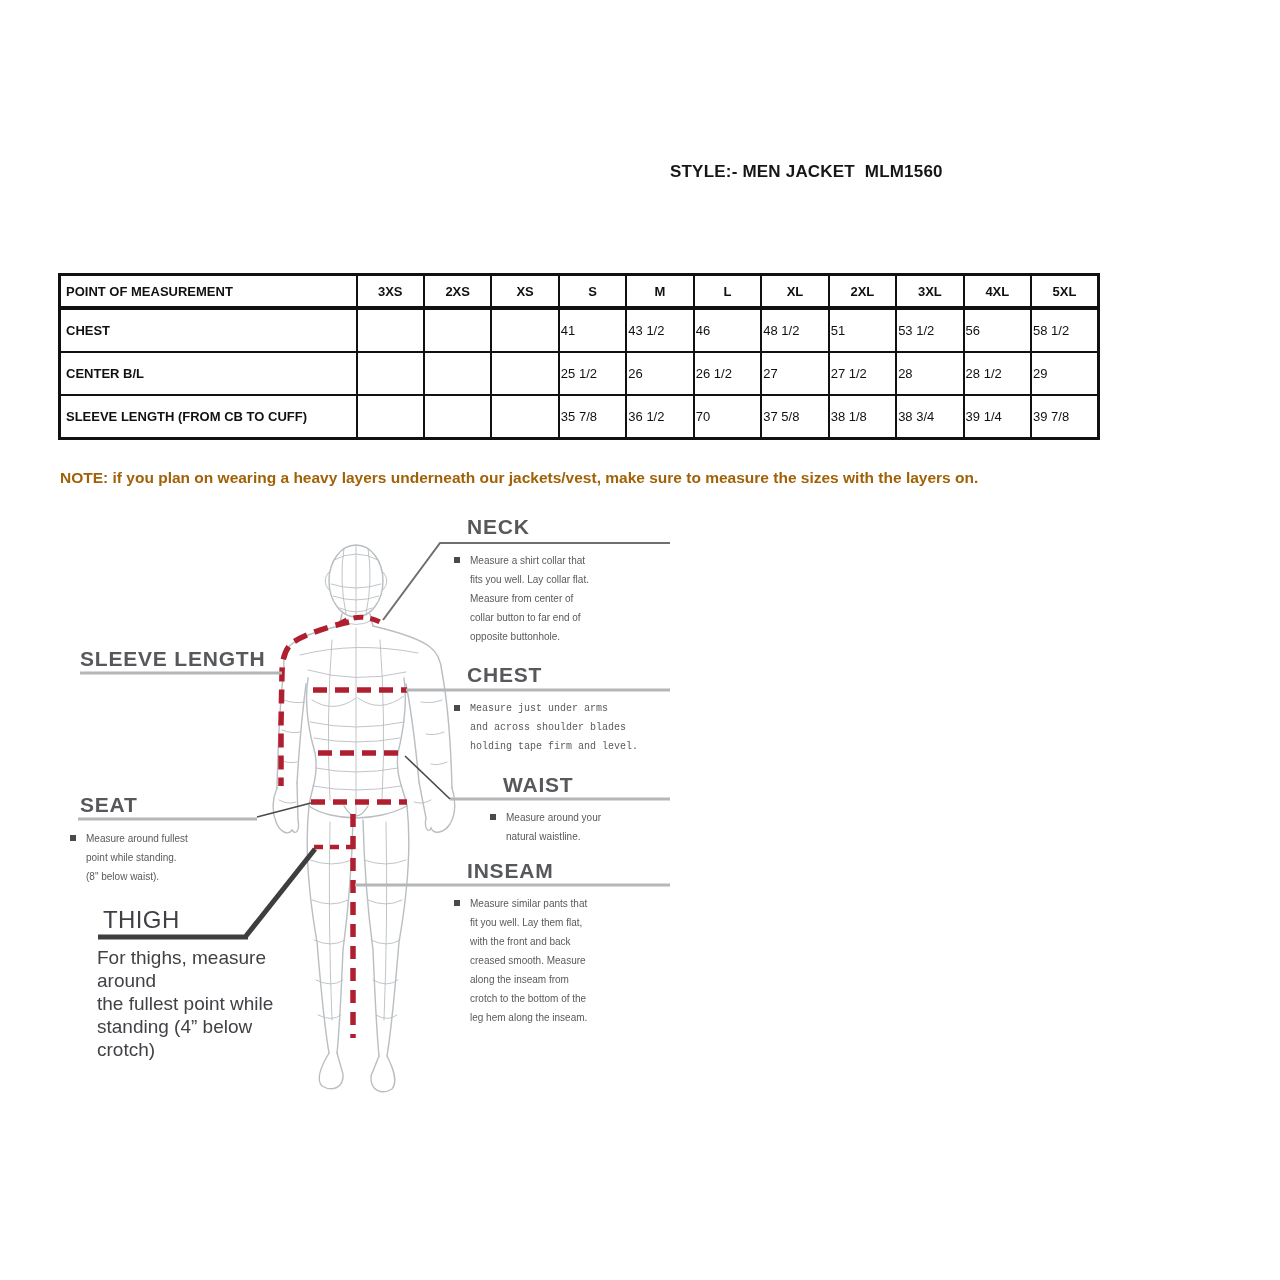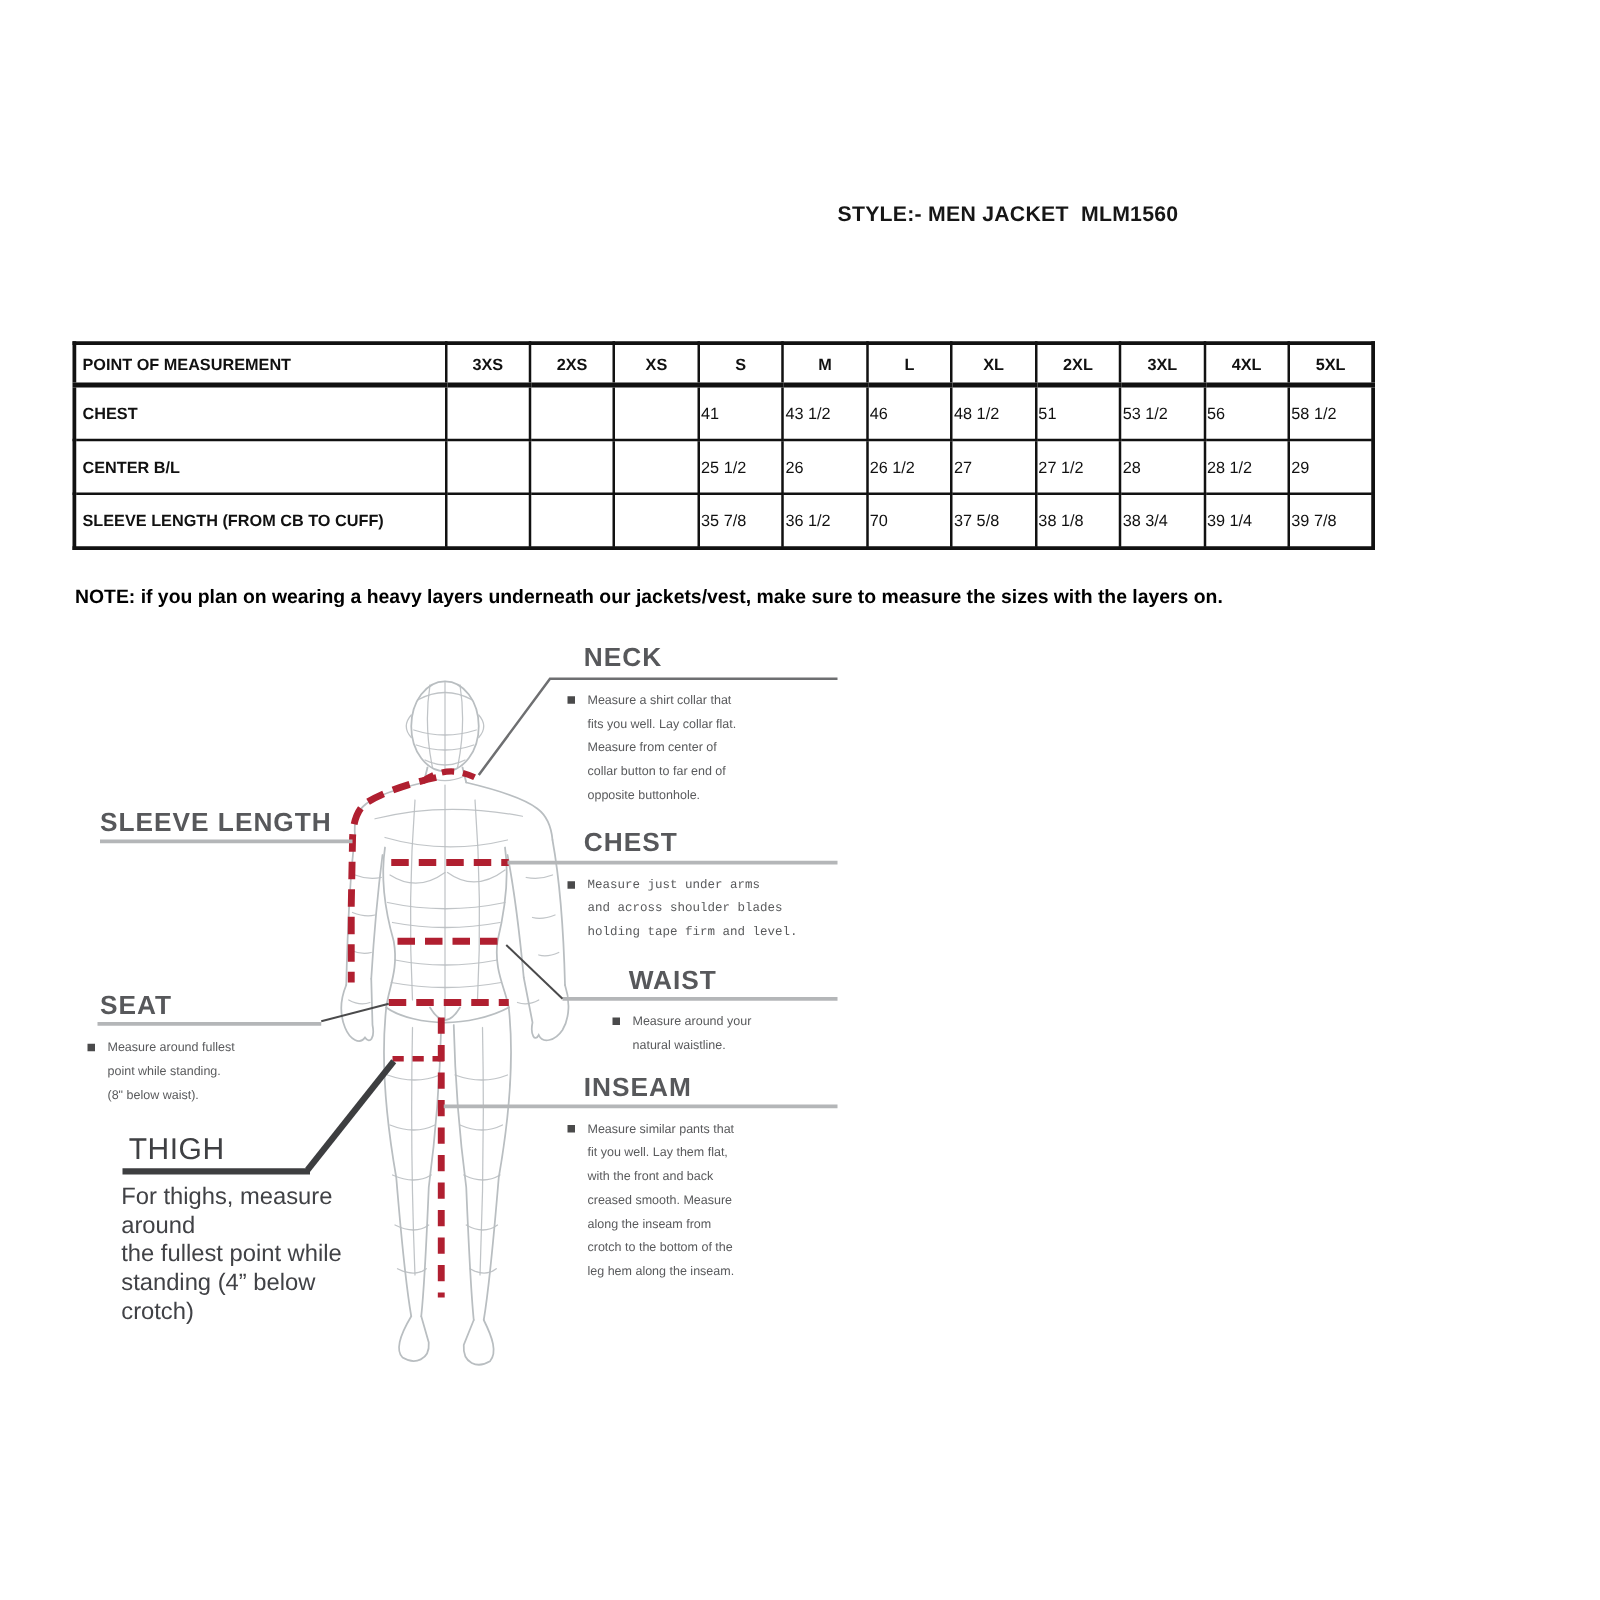--- a/index.html
+++ b/index.html
@@ -35,21 +35,21 @@
     height:28px;font-weight:bold;text-align:center;border-bottom:4px solid var(--table-border);
   }
   table.size-table thead th.pom{text-align:left;padding-left:5px;}
   table.size-table tbody th.pom{
     text-align:left;padding-left:5px;font-weight:bold;height:39px;
   }
   table.size-table tbody td{text-align:left;font-weight:normal;}
   
   .note-line{
     position:absolute;left:60px;top:469px;width:1000px;
-    font-size:15.5px;font-weight:bold;color:#000000;
+    font-size:15.5px;font-weight:bold;color:#a16207;
   }
   
   .d-section{position:absolute;}
   .d-title{
     font-size:21px;font-weight:bold;letter-spacing:.8px;color:var(--heading-gray);
     white-space:nowrap;
   }
   .d-text{
     font-size:10px;line-height:19px;color:var(--text-gray);white-space:pre-line;
     position:relative;

